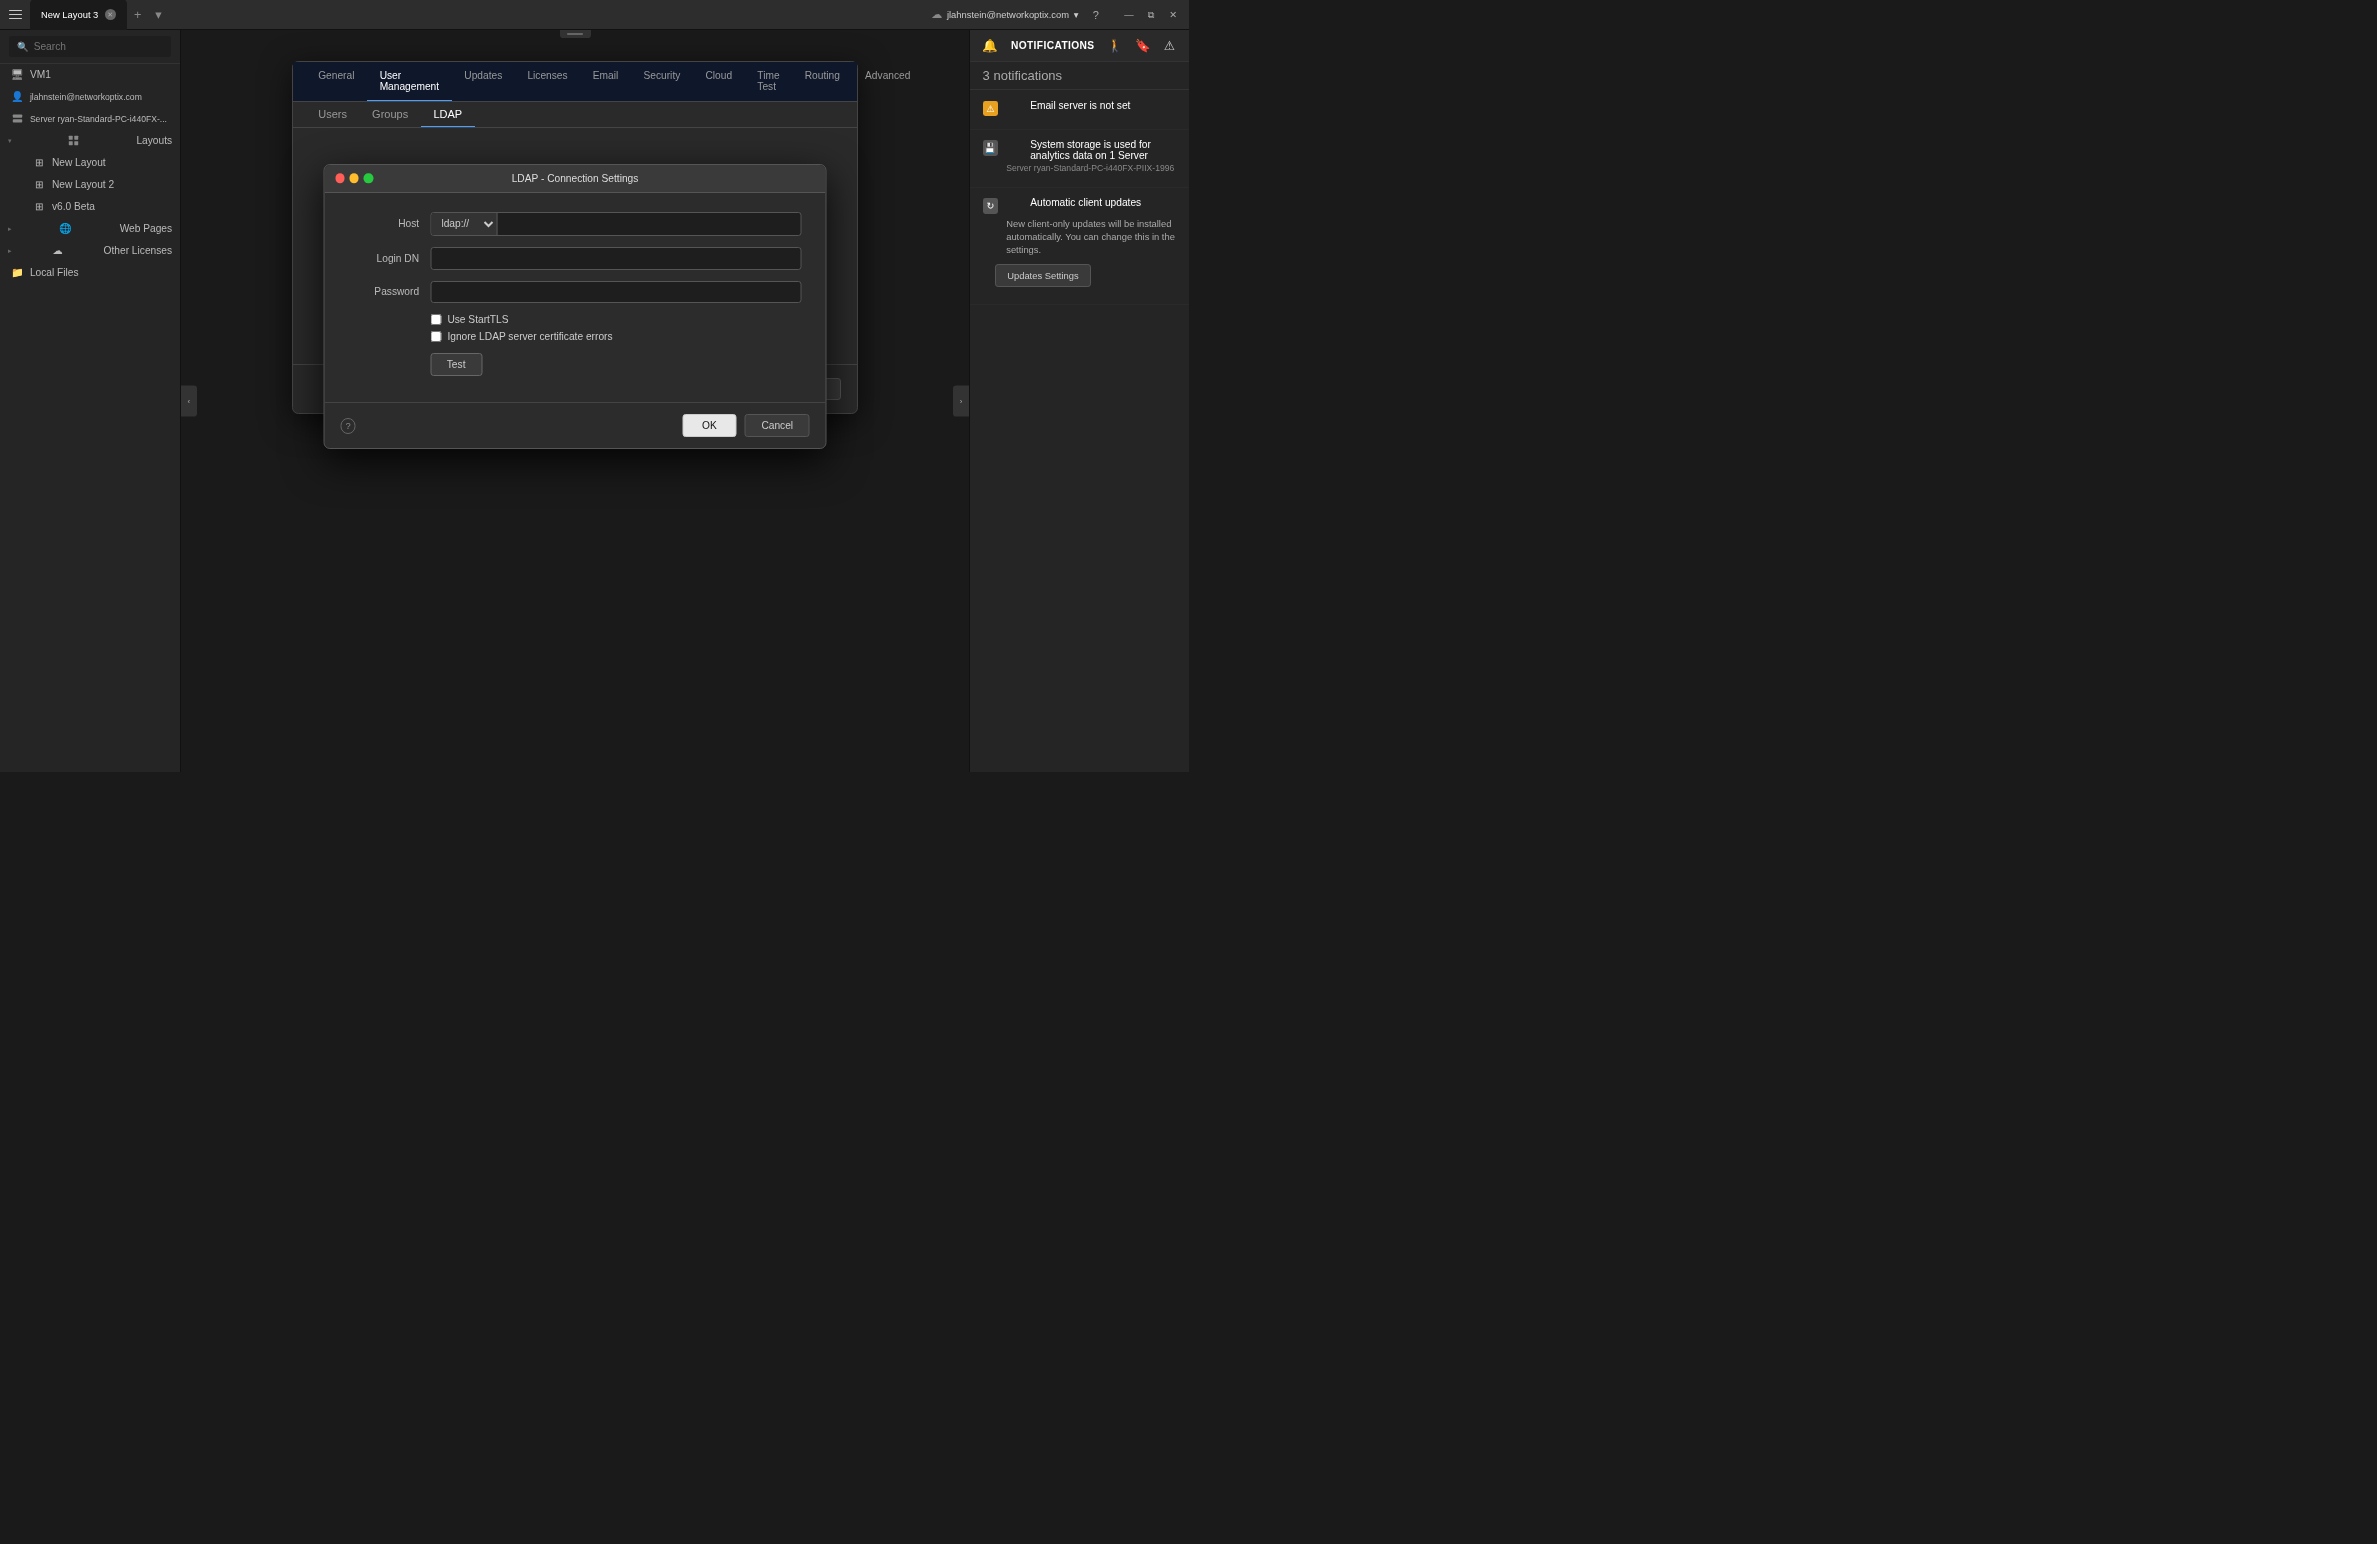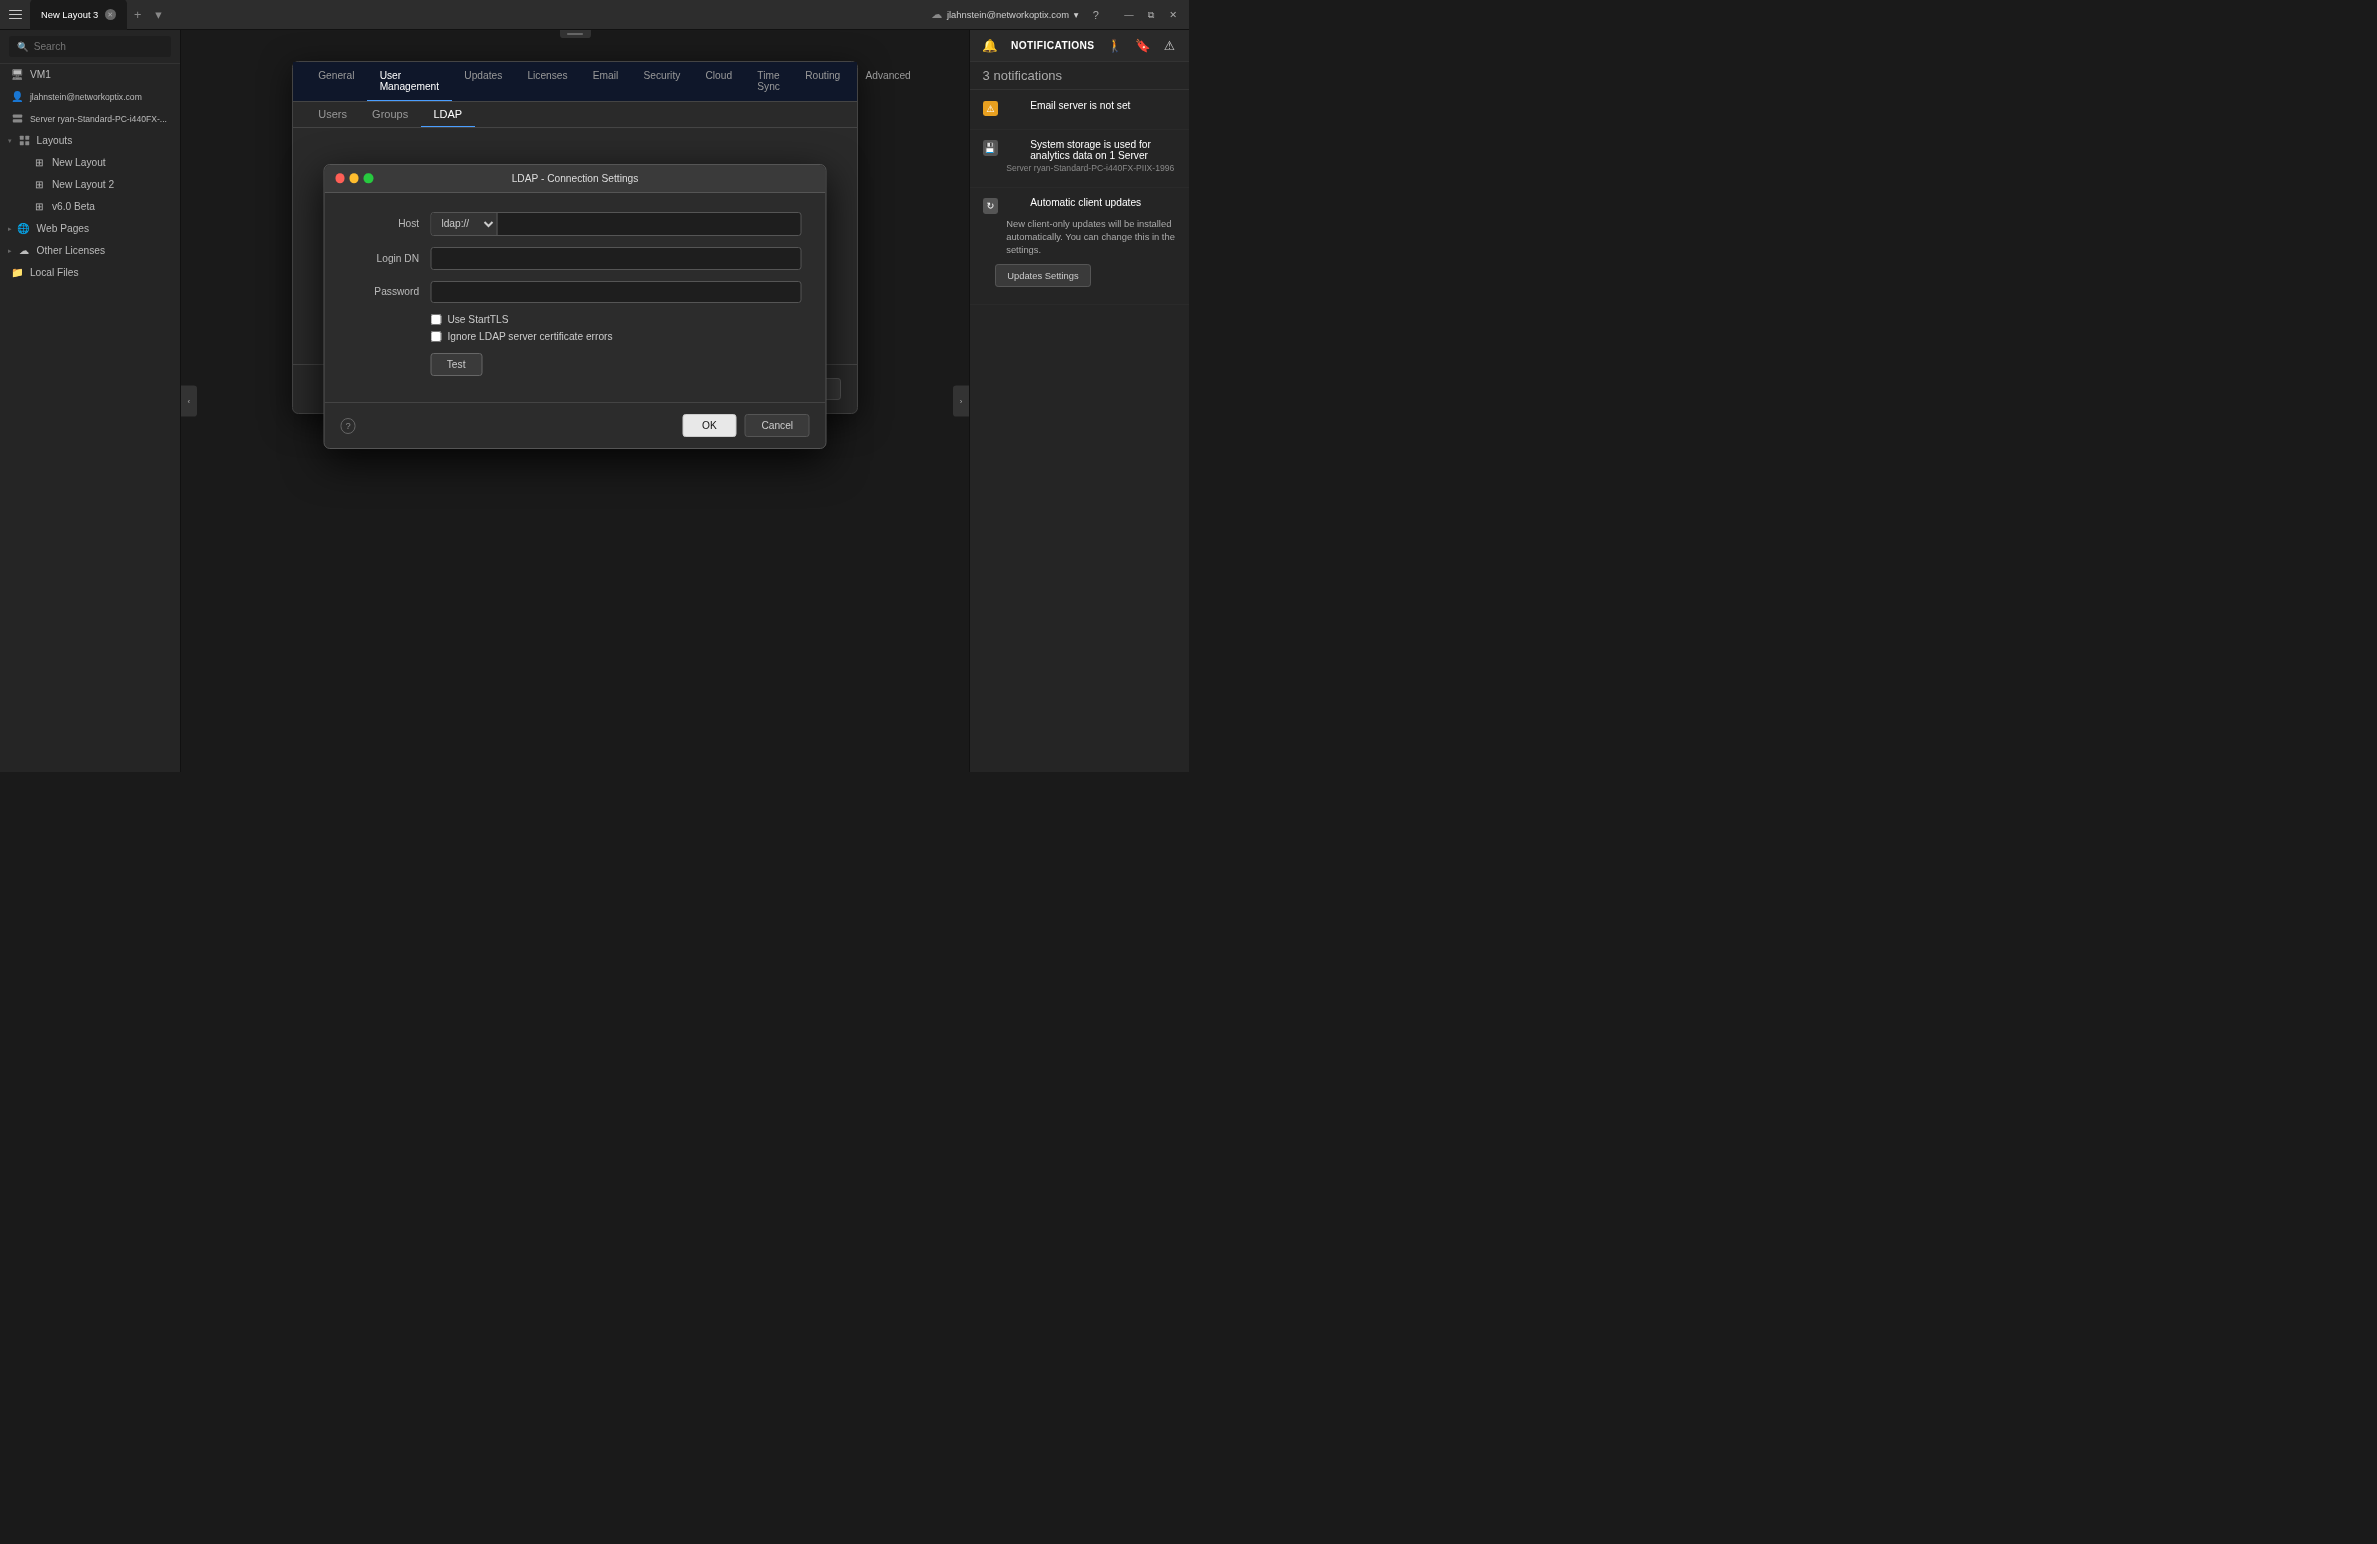--- a/index.html
+++ b/index.html
@@ -107,21 +107,21 @@
     }
     .sidebar-item {
       display: flex; align-items: center; gap: 6.3px;
       padding: 4.7px 11px;
       cursor: pointer; color: #bbb; font-size: 10.2px;
     }
     .sidebar-icon { width: 12.6px; height: 12.6px; display: flex; align-items: center; justify-content: center; }
     .sidebar-group {
       display: flex; align-items: center; gap: 6.3px;
       padding: 4.7px 7.9px;
-      cursor: pointer; color: #bbb; font-size: 10.2px;
+      cursor: pointer; color: #bbb; font-size: 10.2px; justify-content: space-between;
     }
     .chevron { font-size: 7px; color: #666; }
     .sidebar-sub {
       padding-left: 22px;
     }
 
     
     .content-area {
       flex: 1;
       background: #1a1a1a;
@@ -606,21 +606,21 @@
     <div class="sysadmin-modal">
 
       <div class="modal-tabs">
         <div class="modal-tab">General</div>
         <div class="modal-tab active">User Management</div>
         <div class="modal-tab">Updates</div>
         <div class="modal-tab">Licenses</div>
         <div class="modal-tab">Email</div>
         <div class="modal-tab">Security</div>
         <div class="modal-tab">Cloud</div>
-        <div class="modal-tab">Time Sync</div>
+        <div class="modal-tab">Time Test</div>
         <div class="modal-tab">Routing</div>
         <div class="modal-tab">Advanced</div>
       </div>
 
       <div class="modal-subtabs">
         <div class="modal-subtab">Users</div>
         <div class="modal-subtab">Groups</div>
         <div class="modal-subtab active">LDAP</div>
       </div>
 

